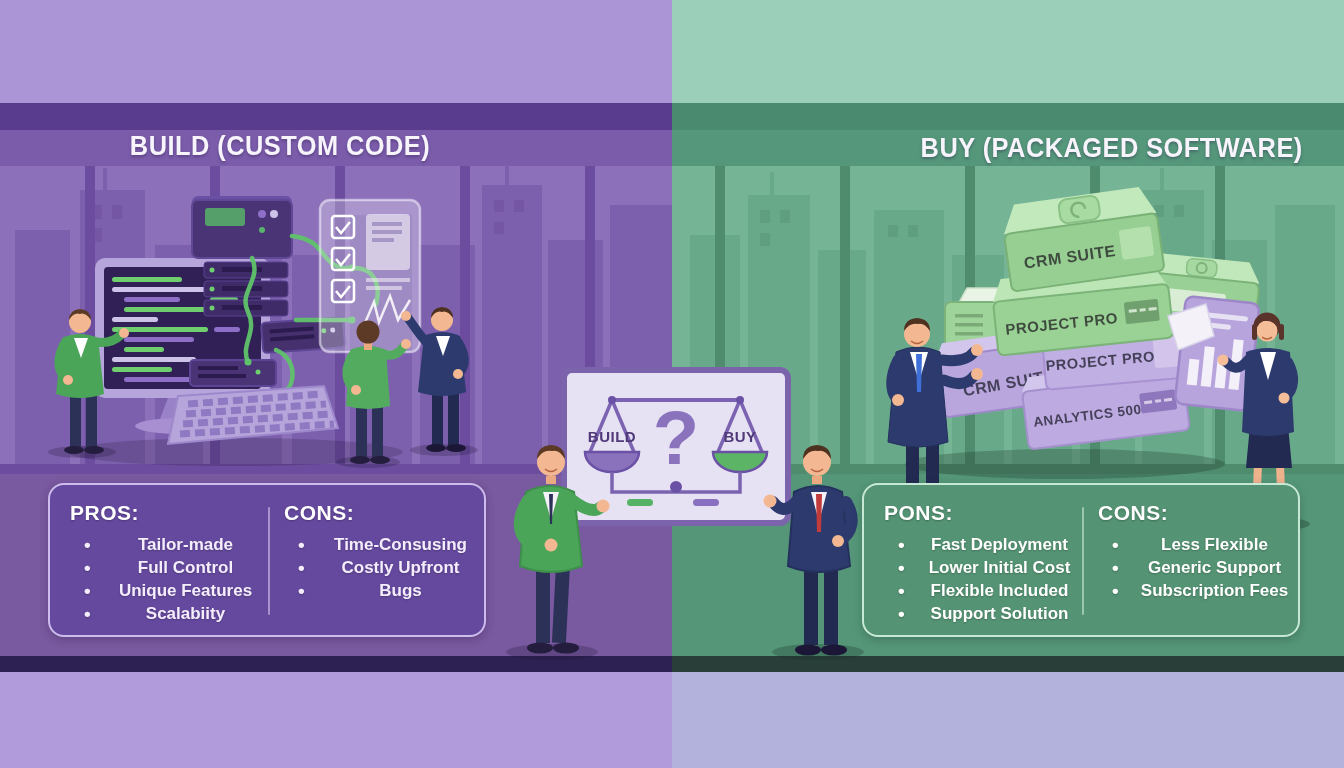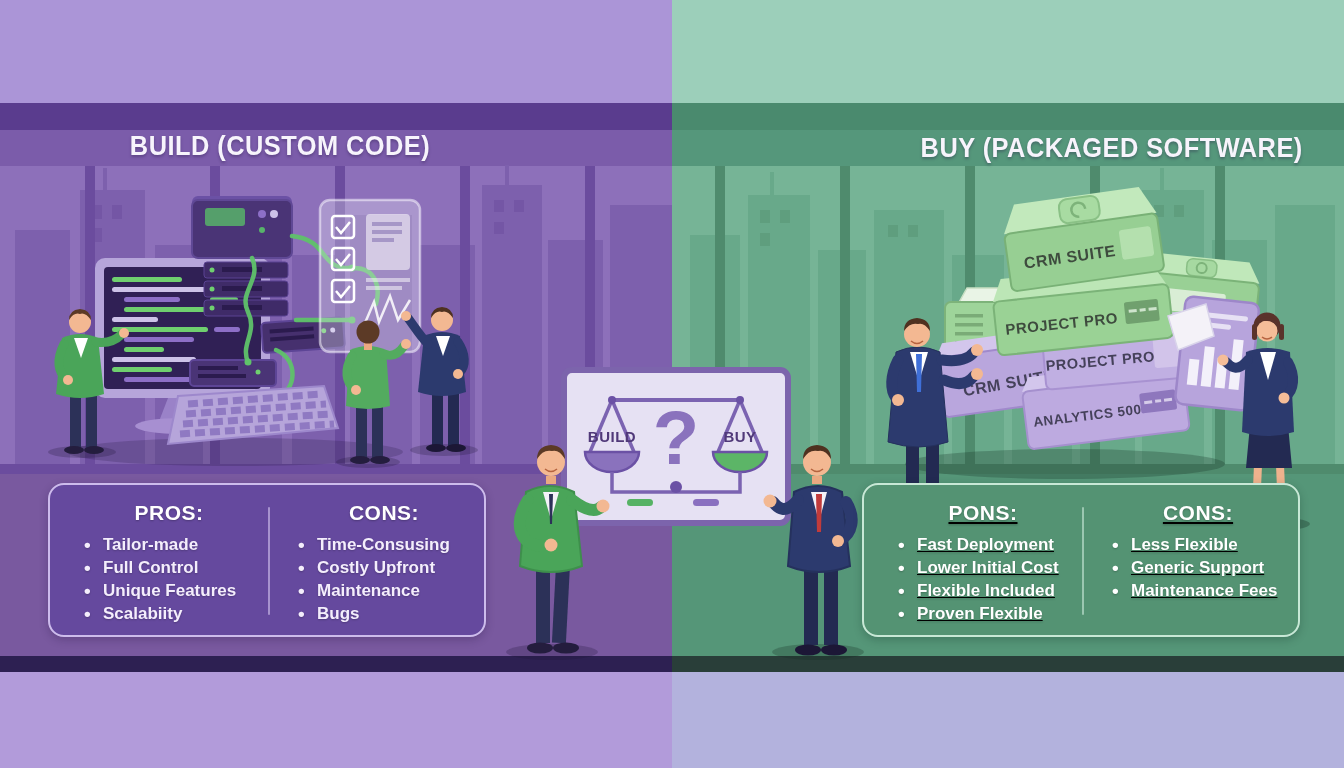--- a/index.html
+++ b/index.html
@@ -35,35 +35,36 @@
   #title-left {left:120px;top:131px;width:320px;}
   #title-right{left:911px;top:133px;width:320px;}
 
   .panel{
     position:absolute;z-index:3;width:438px;height:154px;border-radius:16px;
     display:flex;box-sizing:border-box;padding:14px 0 12px 20px;
   }
   #panel-build{left:48px;top:483px;background:#65499e;border:2px solid #cdbcec;
     box-shadow:0 3px 8px rgba(30,15,60,.25);}
   #panel-buy{left:862px;top:483px;background:#54947200;background:#549373;border:2px solid #c8e8d6;
-    box-shadow:0 3px 8px rgba(10,40,30,.25);text-decoration:underline;}
+    box-shadow:0 3px 8px rgba(10,40,30,.25);}
   .panel .col{flex:1;min-width:0;}
   .panel .col.first{max-width:198px;}
   .panel .divider{width:2px;margin:8px 14px 8px 0;border-radius:2px;}
   #panel-build .divider{background:rgba(222,208,245,.55);}
   #panel-buy  .divider{background:rgba(214,242,227,.55);}
   .panel h3{
     margin:2px 0 8px 0;font-size:21px;letter-spacing:.5px;color:#ffffff;
-    font-weight:700;text-shadow:0 1px 2px rgba(0,0,0,.25);text-align:center;
+    font-weight:700;text-shadow:0 1px 2px rgba(0,0,0,.25);
   }
   .panel ul{list-style:none;margin:0;padding:0;}
   .panel li{
     position:relative;padding-left:33px;font-size:17px;font-weight:700;
     line-height:23px;color:#f4eefc;text-shadow:0 1px 2px rgba(0,0,0,.22);
     white-space:nowrap;
+    text-align:center;
   }
   #panel-buy li{color:#ffffff;}
   .panel li::before{content:"\2022";position:absolute;left:14px;top:0;font-size:19px;}
 
   text{font-family:"Liberation Sans",sans-serif;}
   .boxlabel{font-weight:700;fill:#45415a;letter-spacing:.5px;}
   .boxlabel.on-green{fill:#3e4b3e;}
   .scale-label{font-weight:700;fill:#503979;letter-spacing:.5px;}
 </style>
 </head>
@@ -498,40 +499,39 @@
         <li>Unique Features</li>
         <li>Scalabiity</li>
       </ul>
     </div>
     <div class="divider"></div>
     <div class="col">
       <h3>CONS:</h3>
       <ul>
         <li>Time-Consusing</li>
         <li>Costly Upfront</li>
-        <li>Maintenance</li>
         <li>Bugs</li>
       </ul>
     </div>
   </div>
 
   <div id="panel-buy" class="panel">
     <div class="col first">
       <h3>PONS:</h3>
       <ul>
         <li>Fast Deployment</li>
         <li>Lower Initial Cost</li>
         <li>Flexible Included</li>
-        <li>Proven Flexible</li>
+        <li>Support Solution</li>
       </ul>
     </div>
     <div class="divider"></div>
     <div class="col">
       <h3>CONS:</h3>
       <ul>
         <li>Less Flexible</li>
         <li>Generic Support</li>
-        <li>Maintenance Fees</li>
+        <li>Subscription Fees</li>
       </ul>
     </div>
   </div>
 
 </div>
 
 </body></html>

